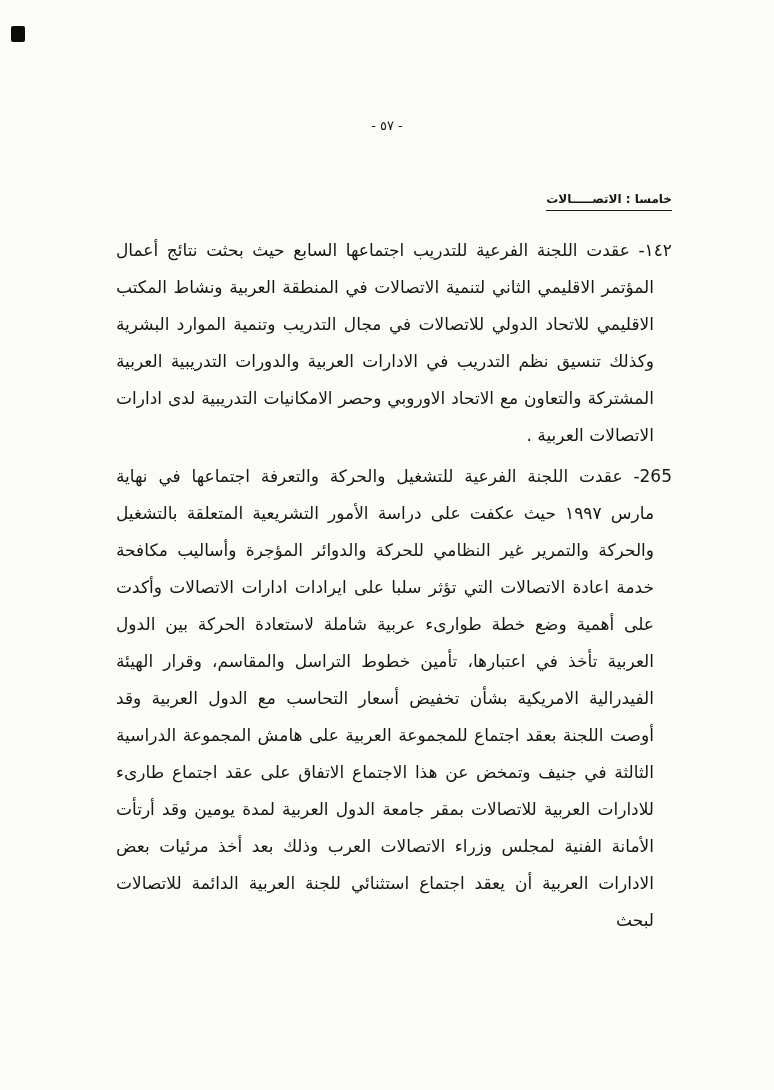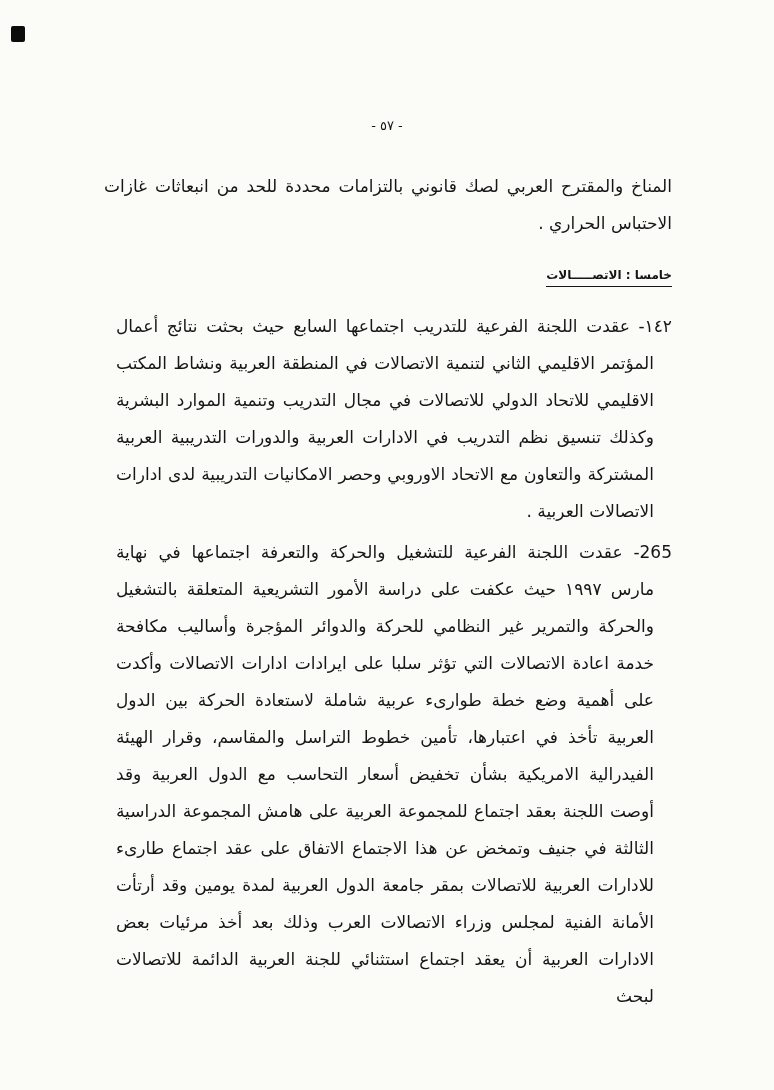--- a/index.html
+++ b/index.html
@@ -66,21 +66,20 @@
 </style>
 </head>
 <body>
 
 <div class="scan-artifact"></div>
 
 <div class="page-number">- ٥٧ -</div>
 
 <div class="content">
 
-  <p class="intro">المناخ والمقترح العربي لصك قانوني بالتزامات محددة للحد من انبعاثات غازات الاحتباس الحراري .</p>
 
   <div class="section-heading">
     <span class="underlined">خامسا : الاتصـــــالات</span>
   </div>
 
   <p class="numbered-paragraph">
     <span class="item-number">١٤٢-</span>
     <span>عقدت اللجنة الفرعية للتدريب اجتماعها السابع حيث بحثت نتائج أعمال المؤتمر الاقليمي الثاني لتنمية الاتصالات في المنطقة العربية ونشاط المكتب الاقليمي للاتحاد الدولي للاتصالات في مجال التدريب وتنمية الموارد البشرية وكذلك تنسيق نظم التدريب في الادارات العربية والدورات التدريبية العربية المشتركة والتعاون مع الاتحاد الاوروبي وحصر الامكانيات التدريبية لدى ادارات الاتصالات العربية .</span>
   </p>
 

